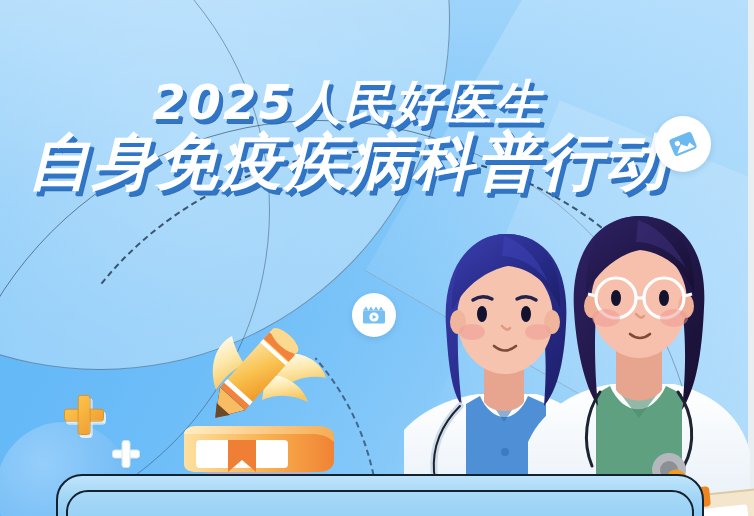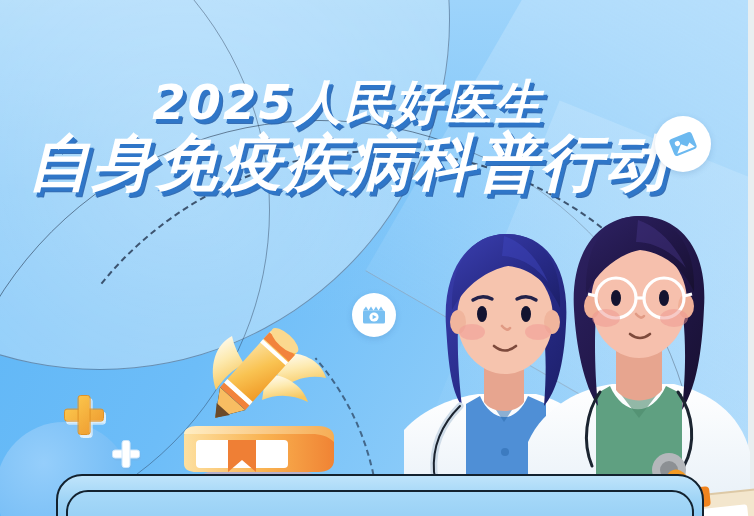--- a/index.html
+++ b/index.html
@@ -114,21 +114,21 @@
     color:#ffffff;
     letter-spacing:2px;
     line-height:1.02;
     text-shadow:
        3px 4px 0 #2f76c8,
        4px 5px 0 rgba(33,92,168,0.85);
     -webkit-text-stroke:0px;
   }
   .title-line { display:block; white-space:nowrap; }
   .title-line.l1 { font-size:48px;text-align:center; }
-  .title-line.l2 { font-size:62px; margin-top:4px; }
+  .title-line.l2 { font-size:62px; margin-top:4px;font-family:Liberation Serif, serif; }
 
   
   .round-icon {
     position:absolute; z-index:34;
     border-radius:50%;
     background:#ffffff;
     display:flex; align-items:center; justify-content:center;
     box-shadow:0 2px 6px rgba(40,90,150,0.18);
   }
   #icon-photo { left:655px; top:116px; width:56px; height:56px; }

